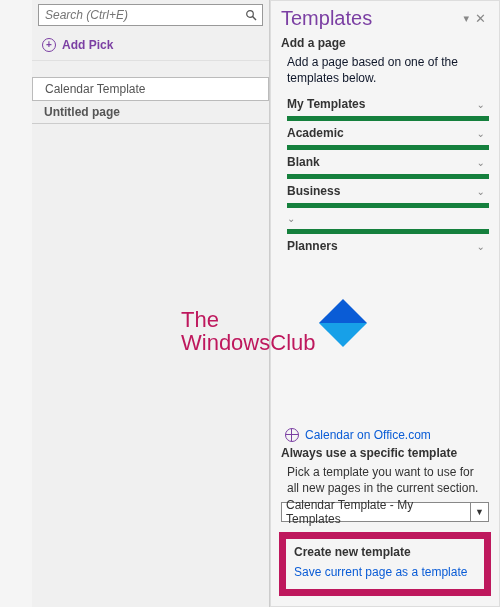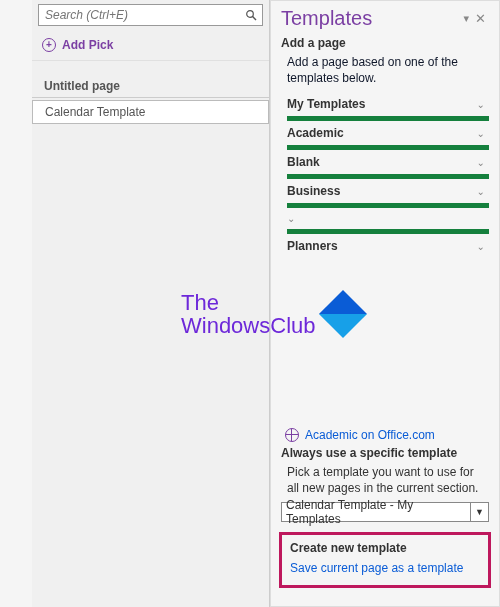--- a/index.html
+++ b/index.html
@@ -27,36 +27,36 @@
   
   .section-h { font-weight: 700; font-size: 12px; margin-top: 6px; }
   .section-p { font-size: 12px; color: #0f172a; padding: 4px 0 6px 6px; line-height: 1.35; }
   .cats { padding-left: 6px; }
   .cat { display: flex; align-items: center; padding: 5px 4px 5px 0; border-top: 5px solid #15803d; cursor: pointer;}
   .cat:first-child{ border-top:none;}
   .cat-label { flex: 1; font-weight: 700; font-size: 12px; }
   .chev { color: #888; font-size: 10px; }
   
   .watermark { position: absolute; top: 290px; left: -90px; width: 260px; display: flex; align-items: center; gap: 10px; pointer-events: none;}
-  .wm-text { font-size: 22px; color: #6d28d9; font-weight: 400; line-height: 1.05;}
+  .wm-text { font-size: 22px; color: #be185d; font-weight: 400; line-height: 1.05; margin-top: 17px;}
   .wm-logo { width: 34px; height: 34px; transform: rotate(45deg); background: linear-gradient(135deg, #0a5cd6 50%, #17a0e8 50%); }
   
   .bottom { margin-top: auto; padding: 6px 0 10px 0;}
   .link-line { display: flex; align-items: center; gap: 6px; padding: 4px 4px; color: #0a5cd6; cursor: pointer; font-size: 12px;}
   .globe { width: 14px; height: 14px; border: 1.4px solid #7b3fa3; border-radius: 50%; position: relative; }
   .globe::before { content:""; position:absolute; left:45%; top:0; bottom:0; width:1px; background:#7b3fa3;}
   .globe::after { content:""; position:absolute; top:45%; left:0; right:0; height:1px; background:#7b3fa3;}
   
   .always-h { font-weight: 700; font-size: 12px; }
   .always-p { font-size: 12px; color: #333; padding: 4px 6px 6px 6px; line-height: 1.35;}
   .combo-row { display: flex; margin: 0 0px 10px 0px;}
   .combo { flex:1; border: 1px solid #888; background:#fff; height: 20px; padding: 0 4px; font-size: 12px; display:flex; align-items:center;}
   .combo-btn { width: 18px; height: 20px; border: 1px solid #888; border-left:none; background:#fff; display:flex;align-items:center;justify-content:center;font-size:9px;color:#333;cursor:pointer;}
   
-  .create-box { border: 3px solid #be185d; padding: 6px 8px 10px 8px; margin: 8px -2px;}
+  .create-box { border: 7px solid #be185d; padding: 6px 8px 10px 8px; margin: 0 -2px;}
   .create-h { font-weight: 700; font-size: 12px; }
   .create-link { color: #0a5cd6; font-size: 12px; padding-top: 6px; cursor: pointer; display:block;}
 </style>
 </head>
 <body>
 
 <div class="left">
   <div class="search-row">
     <div class="search-box">
       <input class="search-input" placeholder="Search (Ctrl+E)" style="">
@@ -66,22 +66,22 @@
             <line x1="7.6" y1="7.6" x2="11" y2="11" stroke="#555" stroke-width="1.4"></line>
           </svg>
       </span>
     </div>
   </div>
   <div class="add-page">
     <span class="plus">+</span>
     <span>Add Pick</span>
   </div>
   <div class="page-list">
+    <div class="page-item active">Calendar Template</div>
     <div class="page-item sel">Untitled page</div>
-    <div class="page-item active">Calendar Template</div>
   </div>
 </div>
 
 <div class="right">
   <div class="pane-header">
     <div class="pane-title">Templates</div>
     <div class="pane-ctrl">▾</div>
     <div class="pane-ctrl x">✕</div>
   </div>
 
@@ -117,21 +117,21 @@
   <div class="watermark">
     <div class="wm-text">
       <span>The</span><br><span>WindowsClub</span>
     </div>
     <div class="wm-logo"></div>
   </div>
 
   <div class="bottom">
     <div class="link-line">
       <span class="globe"></span>
-      <span>Academic on Office.com</span>
+      <span>Calendar on Office.com</span>
     </div>
 
     <div class="always-h">Always use a specific template</div>
     <div class="always-p">Pick a template you want to use for all new pages in the current section.</div>
     <div class="combo-row">
       <div class="combo">Calendar Template - My Templates</div>
       <div class="combo-btn">▼</div>
     </div>
 
     <div class="create-box">

